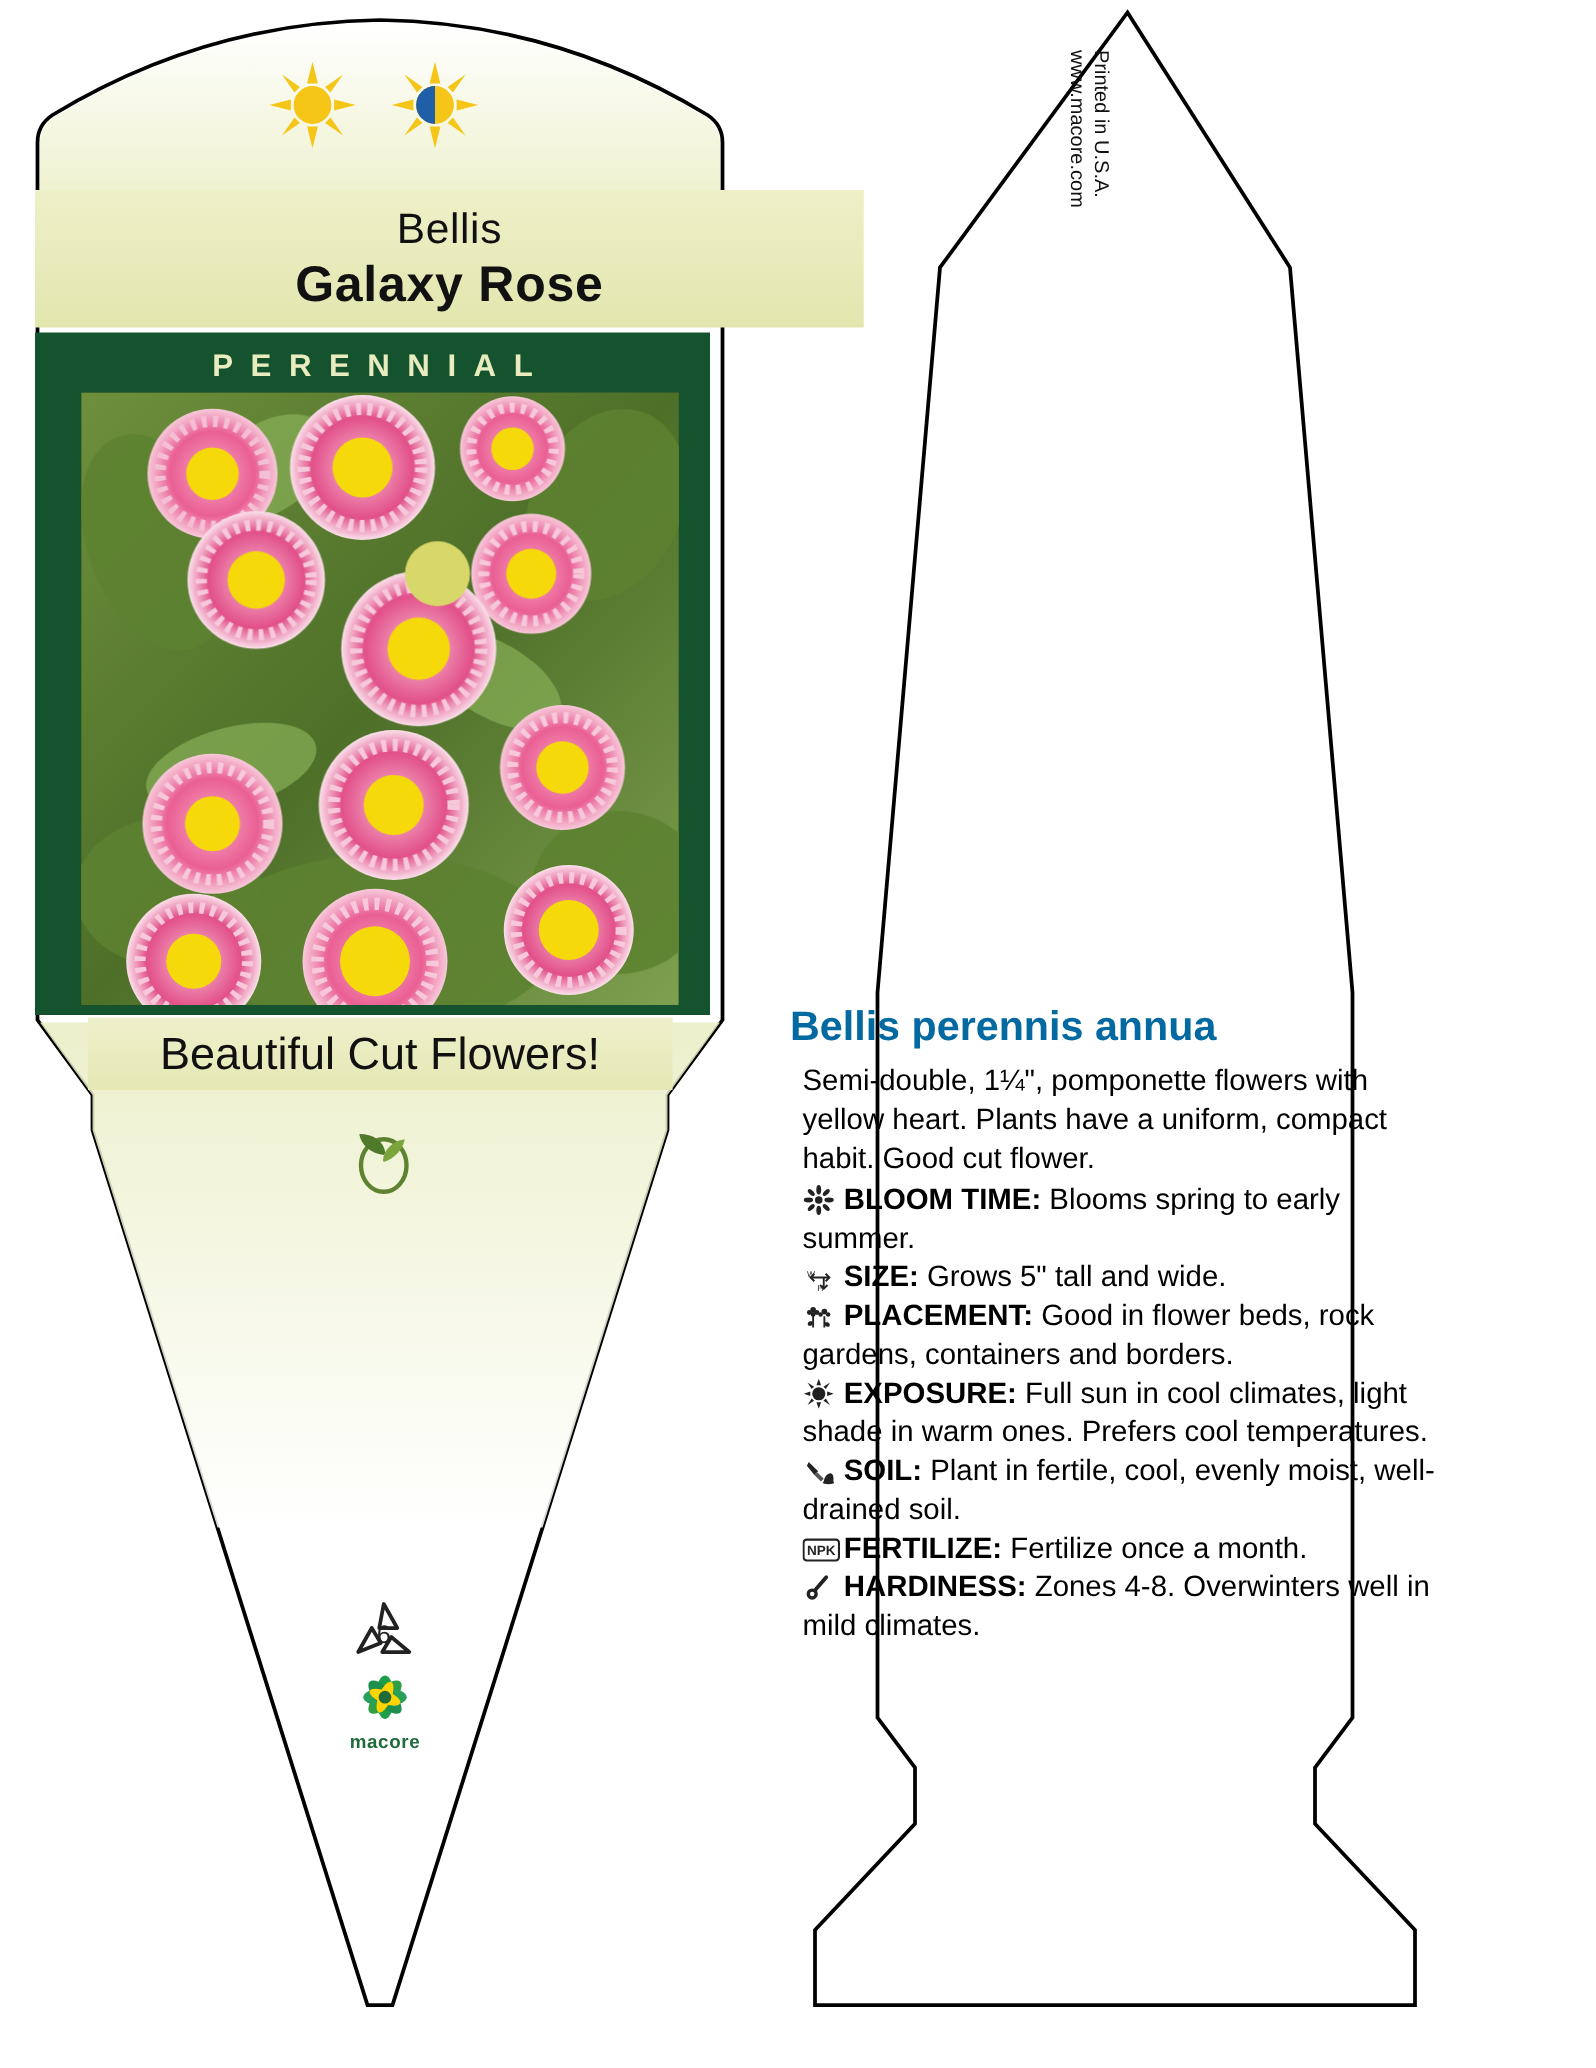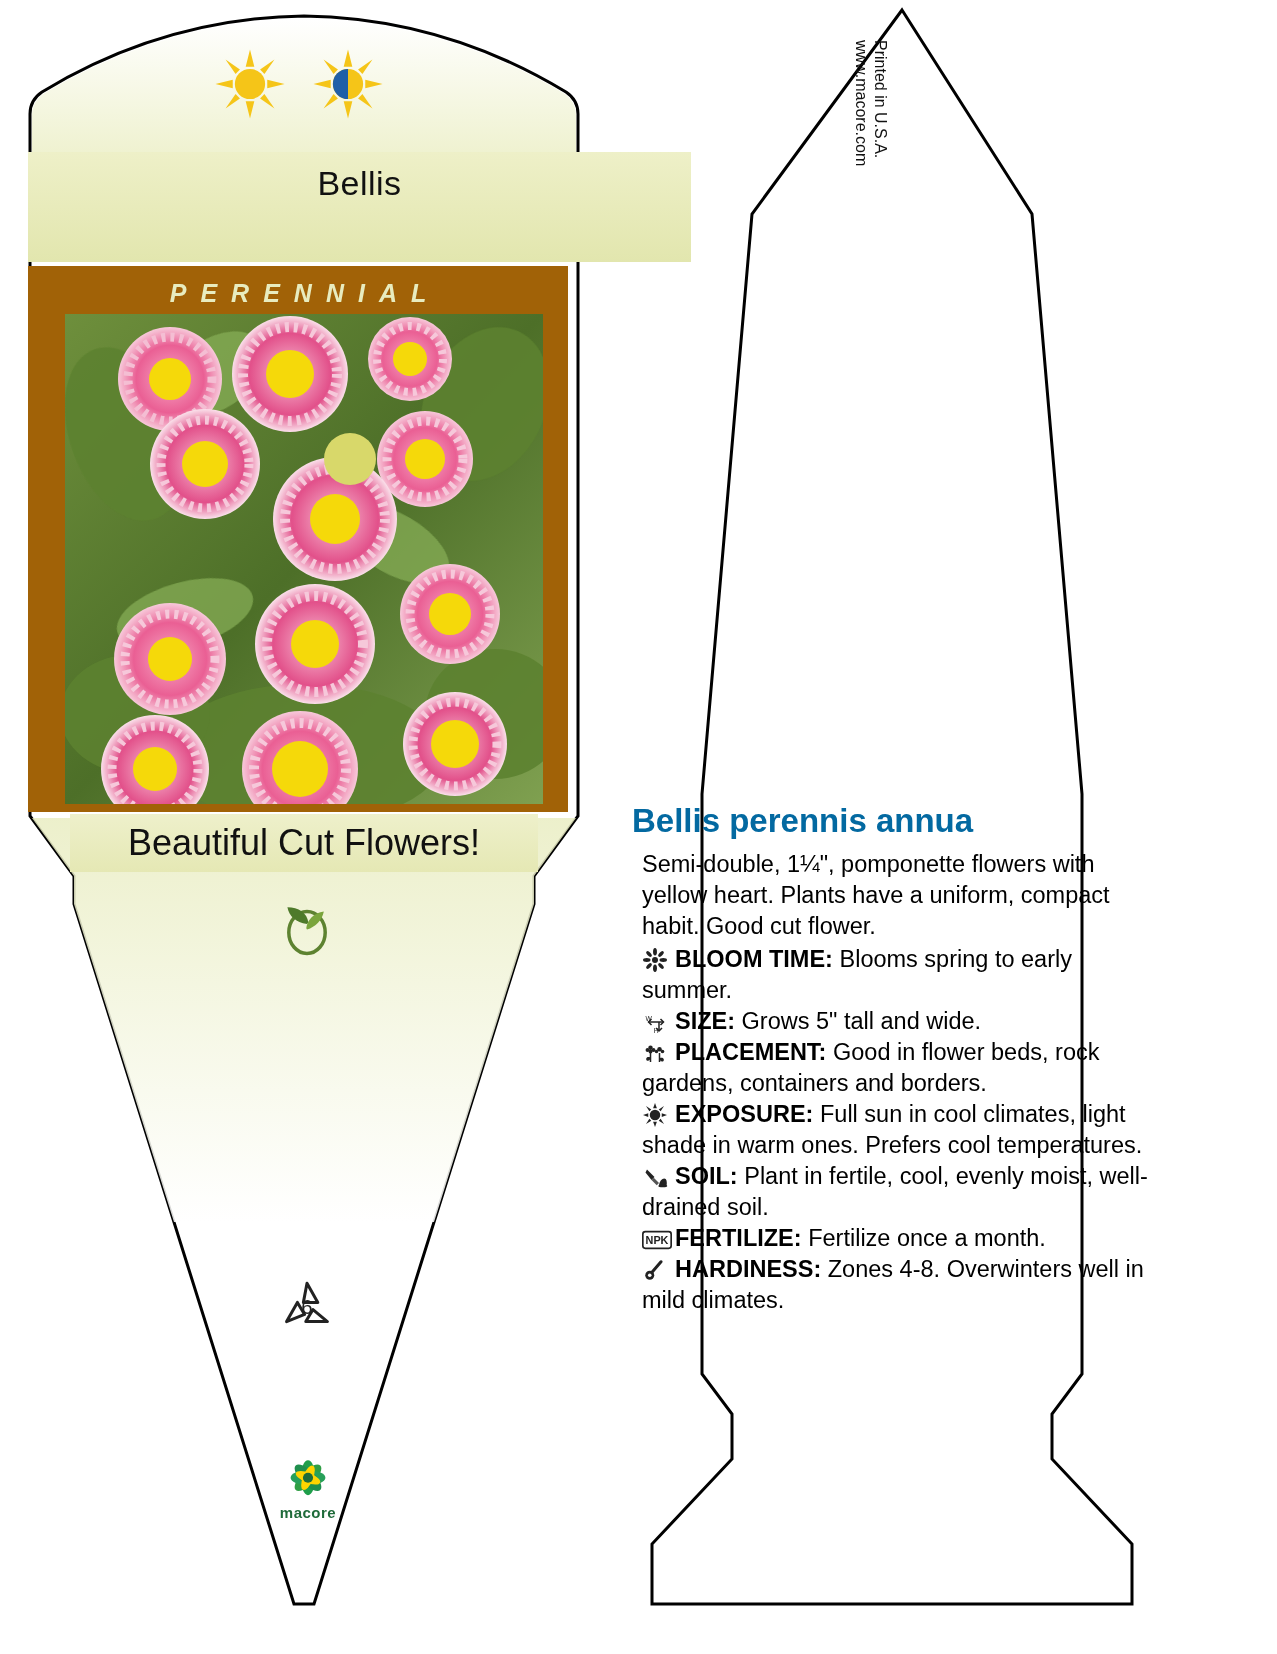--- a/index.html
+++ b/index.html
@@ -78,23 +78,22 @@
     line-height: 48px;
   }
 
   
   .olive-frame {
     position: absolute;
     left: 14px;
     top: 262px;
     width: 540px;
     height: 546px;
-    background: #a16207;
+    background: #14532d;
     box-sizing: border-box;
-    font-style: italic;
   }
   .perennial-band {
     position: absolute;
     left: 0;
     top: 8px;
     width: 100%;
     height: 38px;
     text-align: center;
     color: #e8ecbf;
     font-size: 25px;
@@ -140,21 +139,21 @@
     position: absolute;
     left: 263px;
     top: 1272px;
     width: 60px;
     height: 60px;
   }
 
   .macore-logo {
     position: absolute;
     left: 248px;
-    top: 1452px;
+    top: 1332px;
     width: 92px;
     height: 72px;
     text-align: center;
   }
   .macore-word {
     font-size: 15px;
     font-weight: bold;
     color: #1f6b3a;
     letter-spacing: 0.5px;
     margin-top: -14px;
@@ -307,20 +306,21 @@
             <polygon points="16,84 30,64 36,70"></polygon>
           </g>
           <circle cx="50" cy="50" r="21"></circle>
         </g>
         <path d="M 50,29 A 21,21 0 0,0 50,71 Z" fill="#1f5fa8"></path>
       </svg>
     </div>
 
     <div class="title-block">
       <div class="genus">Bellis</div>
+      <div class="cultivar">Galaxy Rose</div>
     </div>
 
     <div class="olive-frame">
       <div class="perennial-band">PERENNIAL</div>
       <div class="photo">
         <svg viewBox="0 0 478 490" width="478" height="490">
           <defs>
             <radialGradient id="petalPink" cx="50%" cy="50%" r="50%">
               <stop offset="0%" stop-color="#f7a8c4"></stop>
               <stop offset="65%" stop-color="#ea5f94"></stop>

